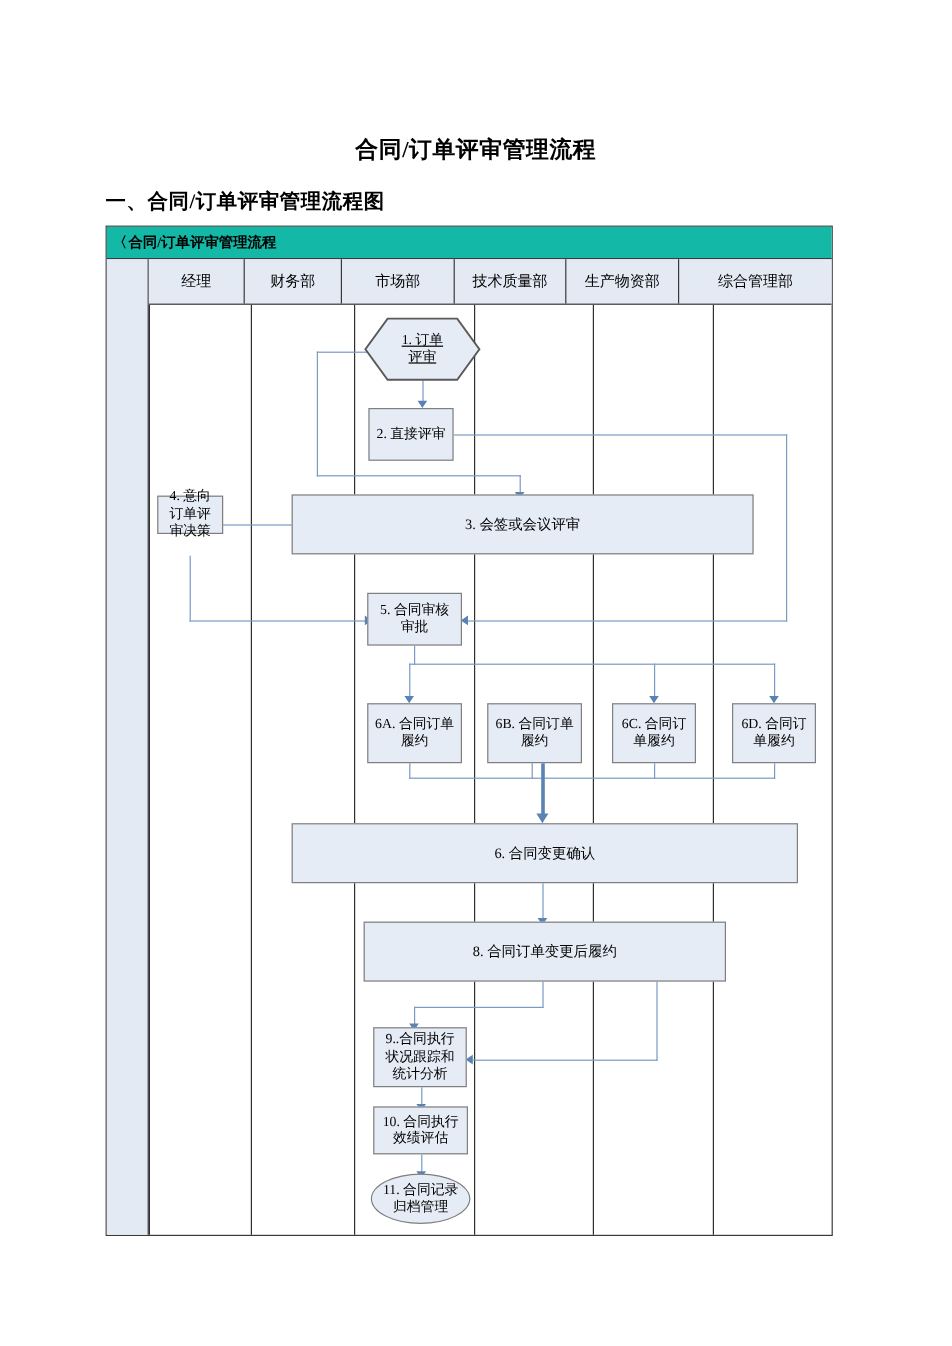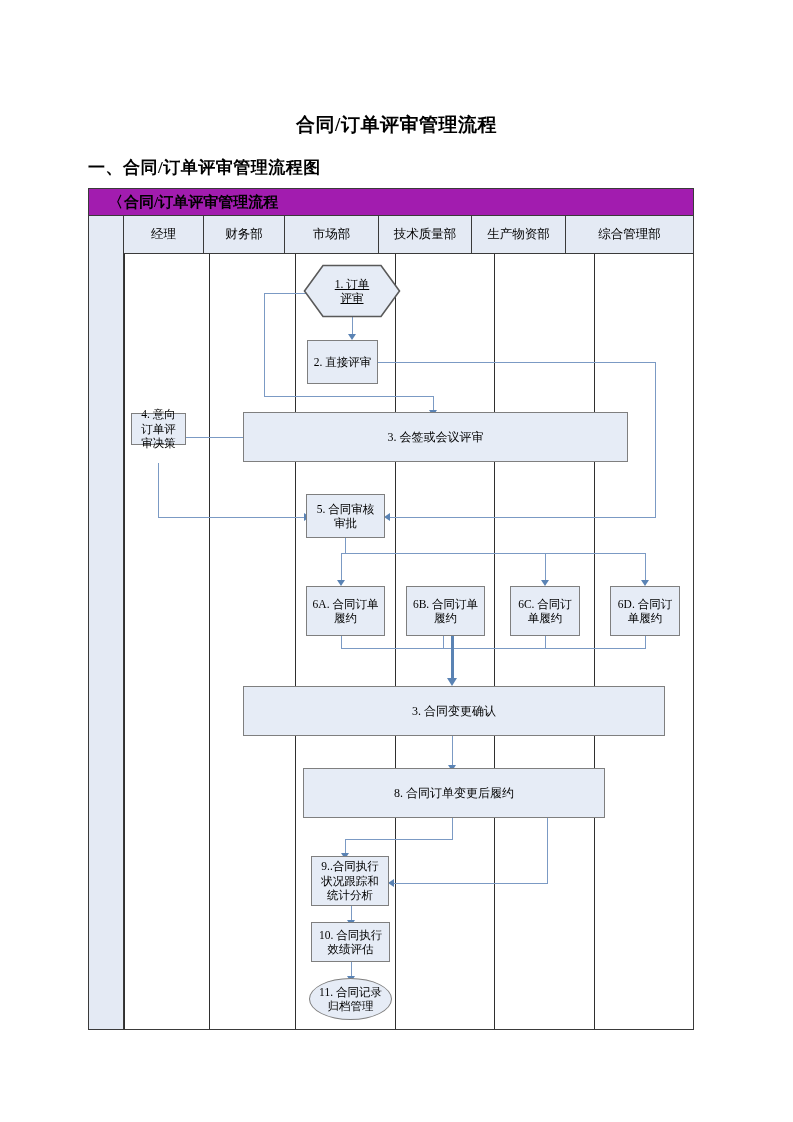--- a/index.html
+++ b/index.html
@@ -24,22 +24,22 @@
     font-size:11.5px;color:#222;
   }
 
   
   .frame{
     position:absolute;left:88px;top:160px;width:606px;height:842px;
     border:1.3px solid #3a3a3a;box-sizing:border-box;background:#fff;
   }
   .lane-title{
     position:absolute;left:0;top:0;width:100%;height:27px;
-    background:#a21caf;border-bottom:1.3px solid #3a3a3a;box-sizing:border-box;
-    font-size:15px;font-weight:bold;line-height:27px;padding-left:19px;
+    background:#14b8a6;border-bottom:1.3px solid #3a3a3a;box-sizing:border-box;
+    font-size:12px;font-weight:bold;line-height:27px;padding-left:5px;
     white-space:nowrap;
   }
   .chev{font-weight:bold;margin-right:1px;}
 
   
   .spacer-col{
     position:absolute;left:0;top:27px;width:35px;bottom:0;
     background:#e4eaf4;border-right:1.3px solid #3a3a3a;box-sizing:border-box;
   }
 
@@ -219,21 +219,21 @@
     <span style="white-space:pre-line">6C. 合同订
 单履约</span>
   </div>
 
   <div class="node" style="left:610px;top:558px;width:70px;height:50px">
     <span style="white-space:pre-line">6D. 合同订
 单履约</span>
   </div>
 
   <div class="node wide" style="left:243px;top:658px;width:422px;height:50px">
-    <span style="white-space:pre-line">3. 合同变更确认</span>
+    <span style="white-space:pre-line">6. 合同变更确认</span>
   </div>
 
   <div class="node wide" style="left:303px;top:740px;width:302px;height:50px">
     <span style="white-space:pre-line">8. 合同订单变更后履约</span>
   </div>
 
   <div class="node" style="left:311px;top:828px;width:78px;height:50px">
     <span style="white-space:pre-line">9..合同执行
 状况跟踪和
 统计分析</span>

